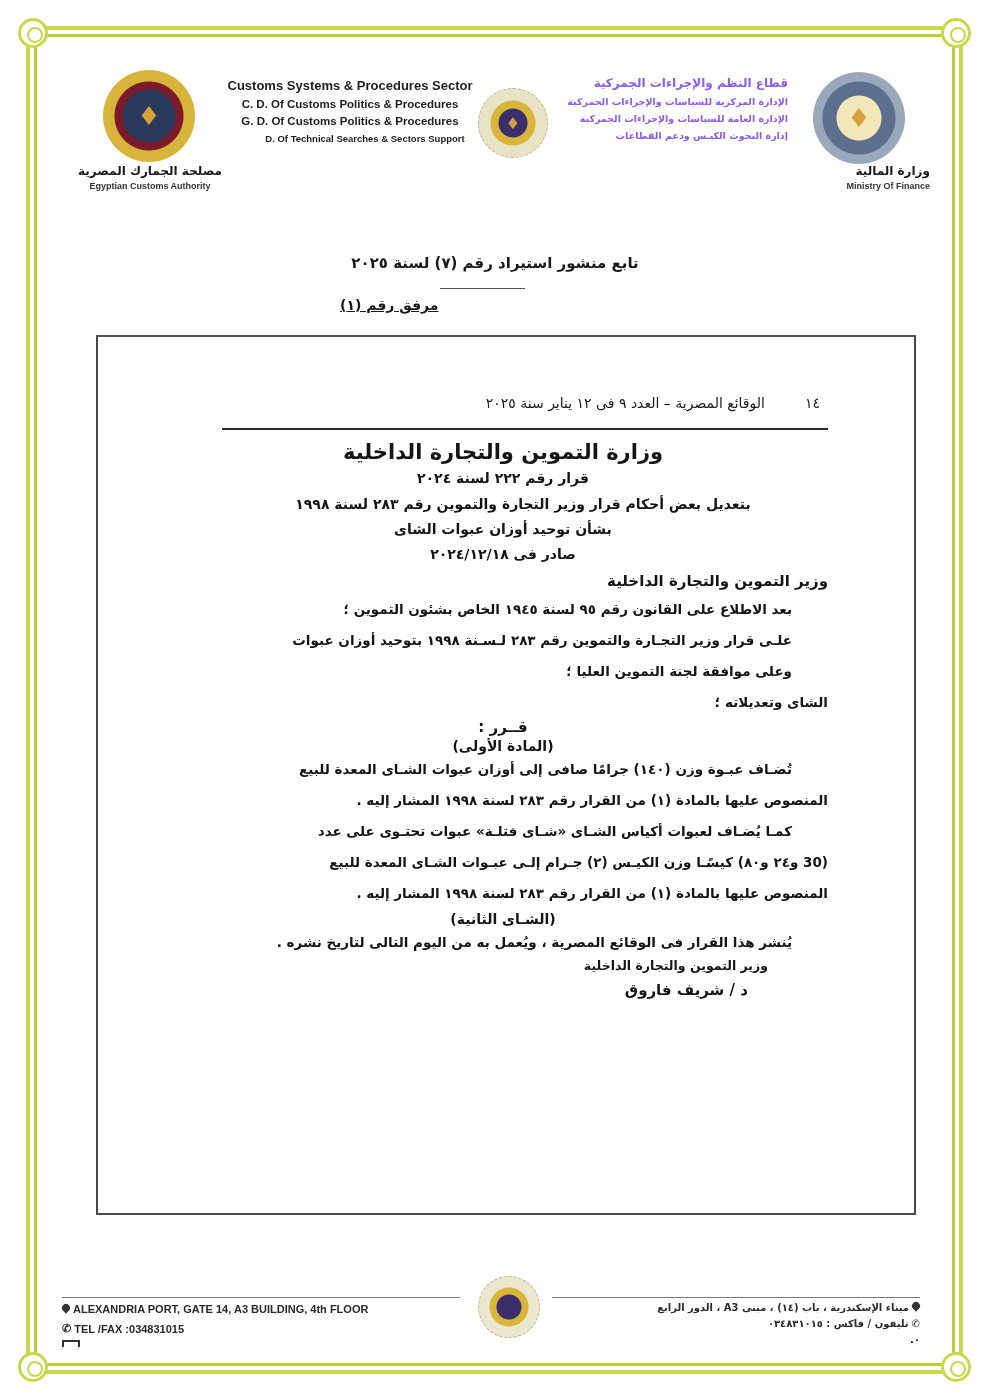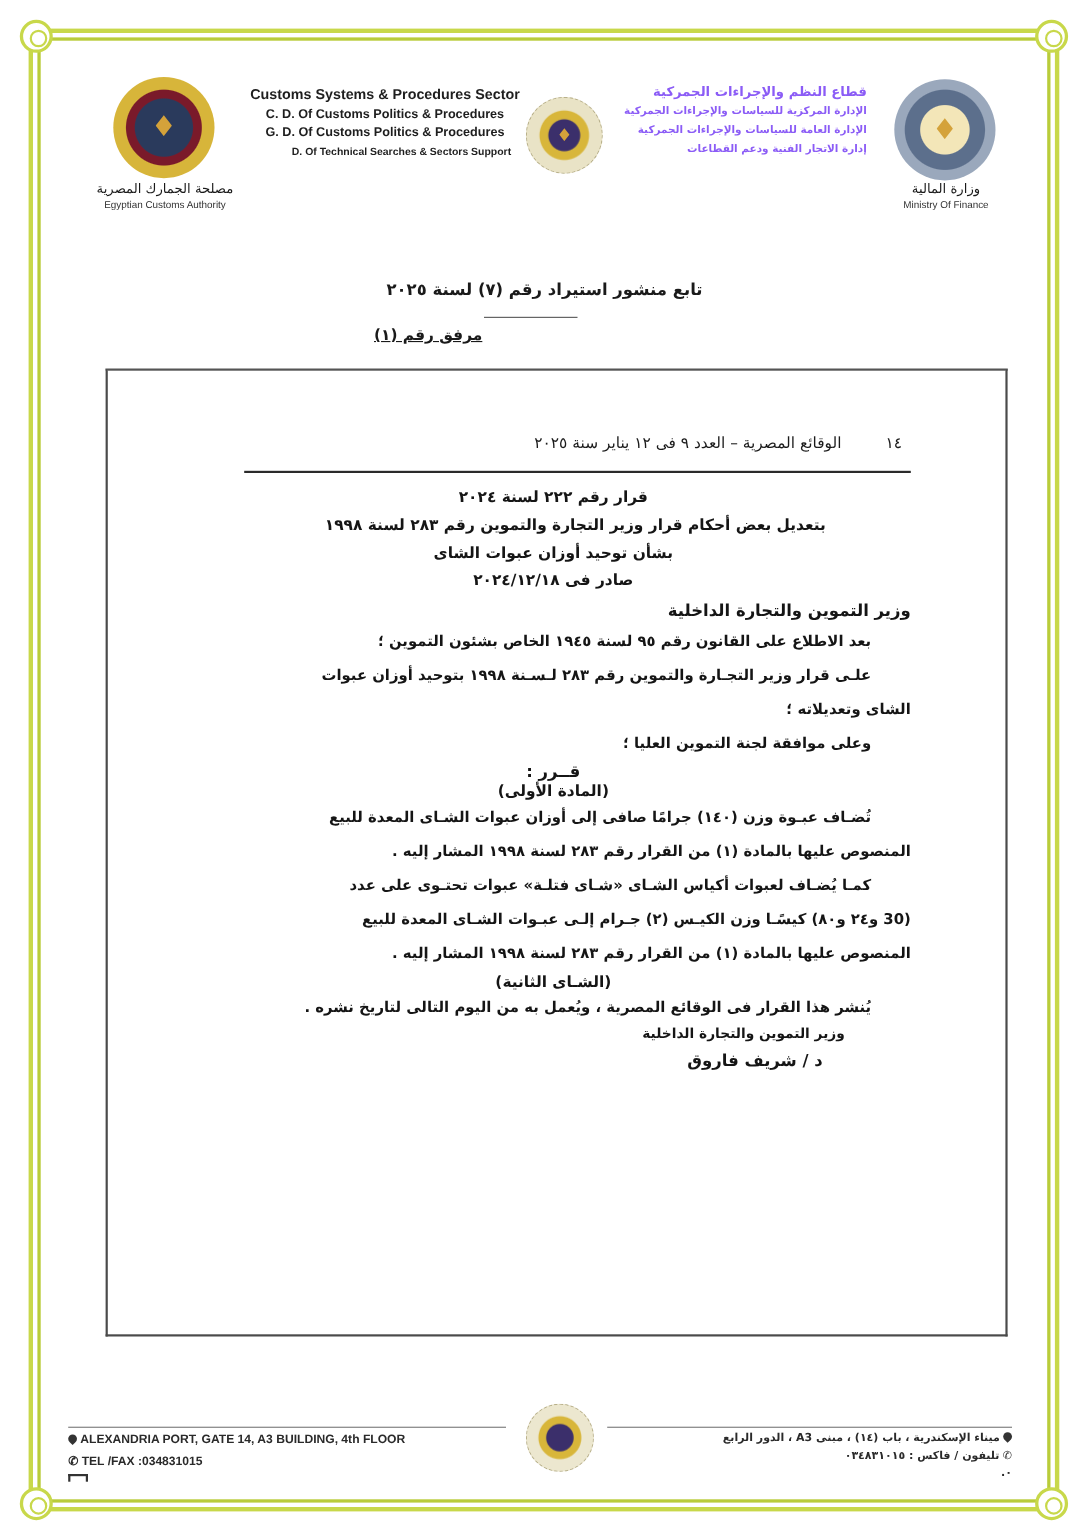--- a/index.html
+++ b/index.html
@@ -44,23 +44,23 @@
     font-family: "Liberation Sans", sans-serif; color: #1e1e1e; }
   .hdr-text-en .l1 { font-size: 13px; font-weight: bold; }
   .hdr-text-en .l2, .hdr-text-en .l3 { font-size: 11.5px; font-weight: bold; margin-top: 5px; }
   .hdr-text-en .l4 { font-size: 9.5px; font-weight: bold; margin-top: 6px; padding-left: 30px; }
 
   .hdr-text-ar { position: absolute; left: 548px; top: 76px; width: 240px; direction: rtl; text-align: right;
     font-family: "DejaVu Sans", sans-serif; font-weight: bold; color: #8b5cf6; }
   .hdr-text-ar .l1 { font-size: 12px; }
   .hdr-text-ar .l2, .hdr-text-ar .l3, .hdr-text-ar .l4 { font-size: 9.5px; margin-top: 6px; }
 
-  .org-label { position: absolute; text-align: center; font-weight: normal; }
+  .org-label { position: absolute; text-align: center; font-weight: bold; }
   .org-customs { left: 70px; top: 164px; width: 160px; }
-  .org-mof { left: 790px; top: 164px; width: 140px; }
+  .org-mof { left: 790px; top: 164px; width: 140px; text-align: right; }
   .org-label .ar { font-size: 12px; direction: rtl; }
   .org-label .en { font-family: "Liberation Sans", sans-serif; font-size: 9px; margin-top: 3px; color: #333; }
 
   
   .title-line1 { position: absolute; left: 250px; width: 490px; top: 254px; text-align: center; direction: rtl;
     font-size: 15px; font-weight: bold; }
   .title-rule { position: absolute; left: 440px; top: 288px; width: 85px; height: 1px; background: #555; }
   .title-line2 { position: absolute; left: 340px; width: 300px; top: 297px; text-align: left; direction: rtl;
     font-size: 14px; font-weight: bold; text-decoration: underline; }
 
@@ -136,21 +136,21 @@
 </div>
 
 <div class="logo logo-mid">
   <span class="eagle">♦</span>
 </div>
 
 <div class="hdr-text-ar">
   <div class="l1">قطاع النظم والإجراءات الجمركية</div>
   <div class="l2">الإدارة المركزية للسياسات والإجراءات الجمركية</div>
   <div class="l3">الإدارة العامة للسياسات والإجراءات الجمركية</div>
-  <div class="l4">إدارة الاتجار الفنية ودعم القطاعات</div>
+  <div class="l4">إدارة البحوث الكيـس ودعم القطاعات</div>
 </div>
 
 <div class="logo logo-mof">
   <span class="eagle">♦</span>
 </div>
 <div class="org-label org-mof">
   <div class="ar">وزارة المالية</div>
   <div class="en">Ministry Of Finance</div>
 </div>
 
@@ -160,30 +160,31 @@
 
 <div class="doc-box"></div>
 
 <div class="gazette-header">
   <span>١٤</span>
   <span>الوقائع المصرية – العدد ٩ فى ١٢ يناير سنة ٢٠٢٥</span>
 </div>
 <div class="gazette-rule"></div>
 
 <div class="body">
+  <div class="c ministry">وزارة التموين والتجارة الداخلية</div>
   <div class="c decision-no">قرار رقم ٢٢٢ لسنة ٢٠٢٤</div>
   <div class="c subject1">بتعديل بعض أحكام قرار وزير التجارة والتموين رقم ٢٨٣ لسنة ١٩٩٨</div>
   <div class="c subject2">بشأن توحيد أوزان عبوات الشاى</div>
   <div class="c issued">صادر فى ٢٠٢٤/١٢/١٨</div>
   <div class="r minister-head">وزير التموين والتجارة الداخلية</div>
 
   <div class="r para indent" style="margin-top:4px">بعد الاطلاع على القانون رقم ٩٥ لسنة ١٩٤٥ الخاص بشئون التموين ؛</div>
   <div class="r para indent">علـى قرار وزير التجـارة والتموين رقم ٢٨٣ لـسـنة ١٩٩٨ بتوحيد أوزان عبوات</div>
+  <div class="r para indent">وعلى موافقة لجنة التموين العليا ؛</div>
   <div class="r para">الشاى وتعديلاته ؛</div>
-  <div class="r para indent">وعلى موافقة لجنة التموين العليا ؛</div>
 
   <div class="c decided">قــرر :</div>
   <div class="c article">(المادة الأولى)</div>
 
   <div class="r para indent">تُضـاف عبـوة وزن (١٤٠) جرامًا صافى إلى أوزان عبوات الشـاى المعدة للبيع</div>
   <div class="r para">المنصوص عليها بالمادة (١) من القرار رقم ٢٨٣ لسنة ١٩٩٨ المشار إليه .</div>
   <div class="r para indent">كمـا يُضـاف لعبوات أكياس الشـاى «شـاى فتلـة» عبوات تحتـوى على عدد</div>
   <div class="r para">(30 و٢٤ و٨٠) كيسًـا وزن الكيـس (٢) جـرام إلـى عبـوات الشـاى المعدة للبيع</div>
   <div class="r para">المنصوص عليها بالمادة (١) من القرار رقم ٢٨٣ لسنة ١٩٩٨ المشار إليه .</div>
 

